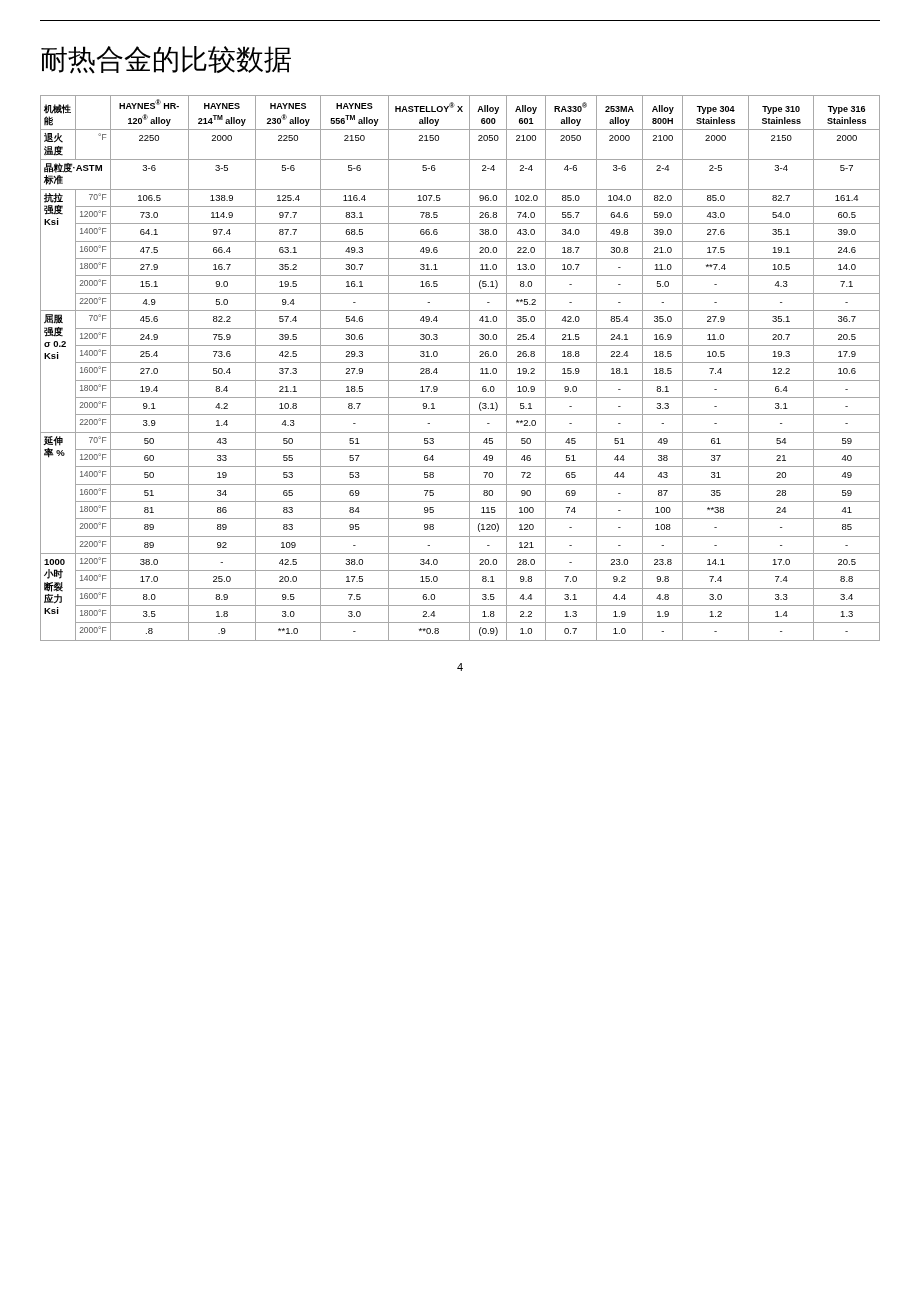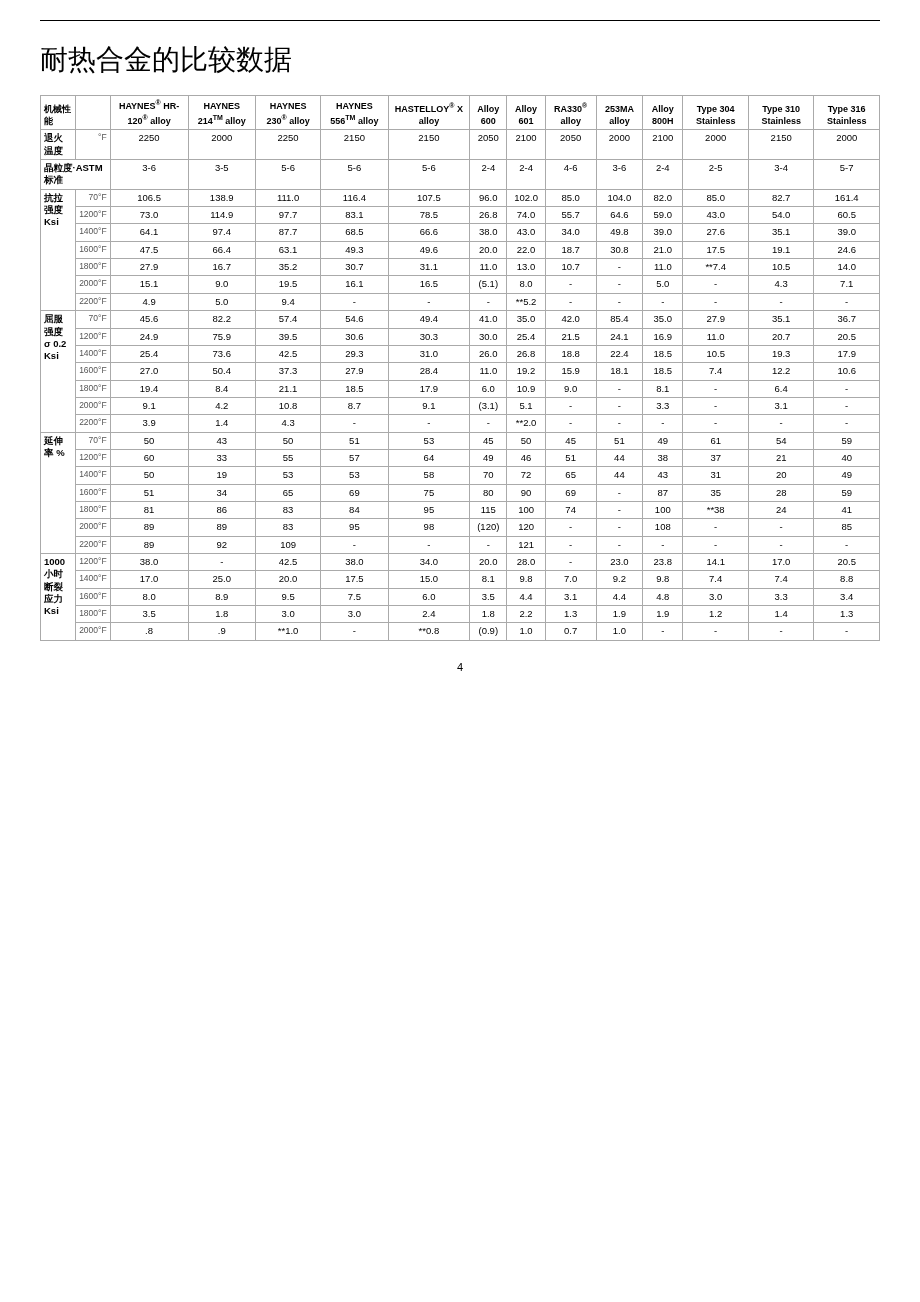--- a/index.html
+++ b/index.html
@@ -128,21 +128,21 @@
         <td class="data-cell">2-4</td>
         <td class="data-cell">2-5</td>
         <td class="data-cell">3-4</td>
         <td class="data-cell">5-7</td>
 </tr>
       <tr>
         <td class="row-header-cell" rowspan="7">抗拉<br>强度<br>Ksi</td>
         <td class="temp-cell">70°F</td>
         <td class="data-cell">106.5</td>
         <td class="data-cell">138.9</td>
-        <td class="data-cell">111.0</td>
+        <td class="data-cell">125.4</td>
         <td class="data-cell">116.4</td>
         <td class="data-cell">107.5</td>
         <td class="data-cell">96.0</td>
         <td class="data-cell">102.0</td>
         <td class="data-cell">85.0</td>
         <td class="data-cell">104.0</td>
         <td class="data-cell">82.0</td>
         <td class="data-cell">85.0</td>
         <td class="data-cell">82.7</td>
         <td class="data-cell">161.4</td>

